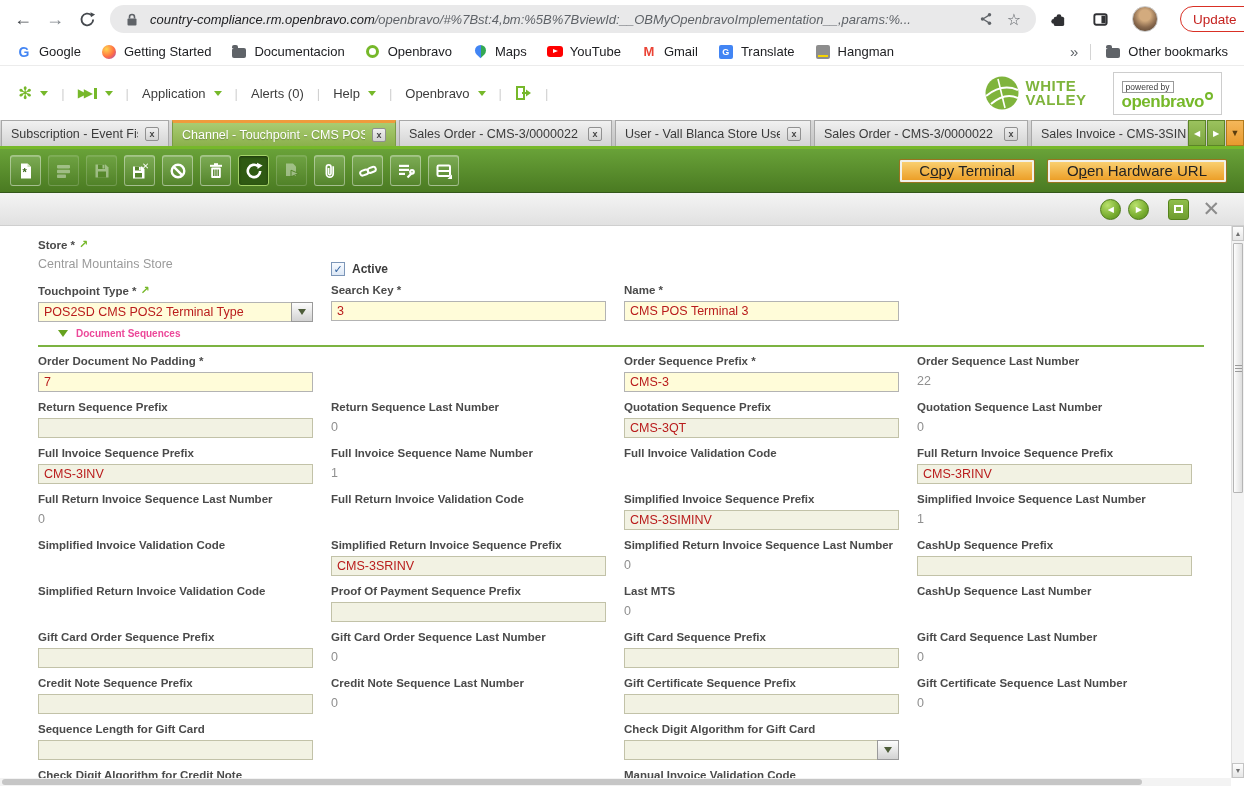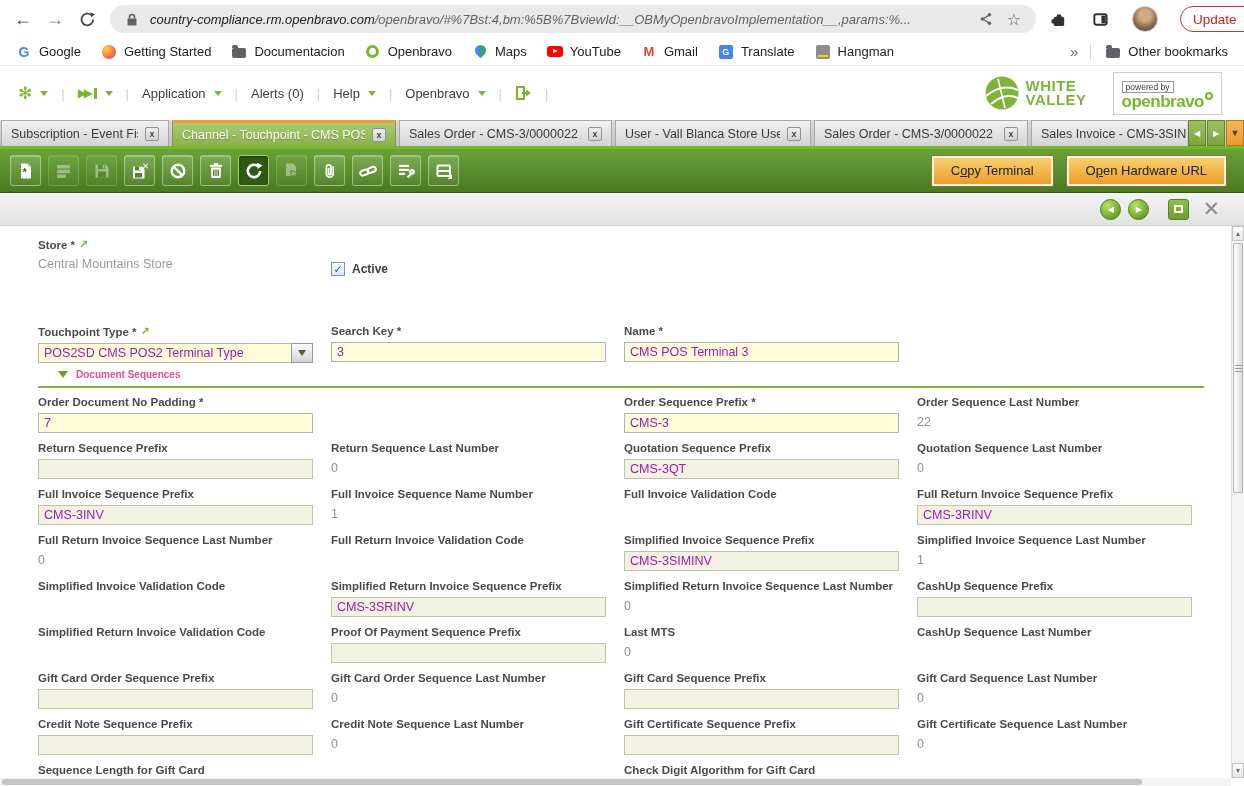--- a/index.html
+++ b/index.html
@@ -88,49 +88,49 @@
   
   #ob-toolbar{height:44px;background:linear-gradient(#69a238,#4a7a22);border-bottom:1px solid #33571a;
               display:flex;align-items:center;padding:0 10px;gap:7px;}
   .tb-btn{width:31px;height:31px;border-radius:3px;display:flex;align-items:center;justify-content:center;
           border:1px solid rgba(255,255,255,.4);
           background:linear-gradient(rgba(255,255,255,.16),rgba(255,255,255,.03));
           box-shadow:inset 0 1px rgba(255,255,255,.25);}
   .tb-btn.disabled{opacity:.42;}
   .tb-btn.active{background:#2f5a13;border-color:#a5d269;box-shadow:inset 0 1px 3px rgba(0,0,0,.4);}
   #toolbar-actions{margin-left:auto;display:flex;gap:14px;margin-right:8px;}
-  .ob-btn{height:30px;padding:0 17px;background:linear-gradient(#f9cf70,#ec9f28);
+  .ob-btn{height:22px;padding:0 17px;background:linear-gradient(#f9cf70,#ec9f28);
           border:2px solid #f2f1ea;box-shadow:0 0 0 1px #99741f;border-radius:1px;
-          font-size:13px;color:#222;font-family:inherit;}
+          font-size:15px;color:#222;font-family:inherit;}
   .ob-btn u{text-decoration:underline;}
 
   
   #nav-strip{height:33px;background:linear-gradient(#f4f4f4,#e1e1e1);border-bottom:1px solid #cfcfcf;
              display:flex;align-items:center;justify-content:flex-end;padding-right:22px;gap:7px;}
   .nav-circle{width:21px;height:21px;border-radius:50%;border:1px solid #4c7a18;color:#fff;font-size:8px;
               display:flex;align-items:center;justify-content:center;
               background:radial-gradient(circle at 35% 28%,#b9e16c,#76ab2e 62%,#578a1d);}
   #max-btn{width:21px;height:21px;border-radius:3px;border:1px solid #55831c;margin-left:12px;
            background:linear-gradient(#8fbe4b,#6e9c2f);display:flex;align-items:center;justify-content:center;}
   #max-btn .sq{width:9px;height:8px;border:2px solid #fff;}
   #close-btn{font-size:21px;font-weight:bold;color:#8c8c8c;line-height:20px;padding:0 2px;margin-left:4px;}
 
   
   #form-area{position:absolute;top:226px;left:0;right:0;bottom:0;background:#fff;
              padding:12px 40px 0 38px;overflow:hidden;}
   .grid{display:grid;grid-template-columns:repeat(4,293px);}
   .cell{padding-right:18px;overflow:hidden;}
   .top1 .cell{height:46px;}
-  .top2 .cell{height:40px;margin-top:41px;}
+  .top2 .cell{height:40px;}
   #seq-grid{row-gap:8px;margin-top:8px;}
   #seq-grid .cell{height:38px;}
   .f-label{font-size:11.5px;font-weight:bold;color:#4a4a4a;margin-bottom:5px;white-space:nowrap;
            display:flex;align-items:center;}
   .link-arrow{color:#76b82a;font-size:11px;font-weight:bold;margin-left:4px;}
-  .f-input{width:100%;height:20px;border:1px solid #c2c2a8;background:#f2f2e3;color:#a21caf;
+  .f-input{width:100%;height:20px;border:1px solid #c2c2a8;background:#f2f2e3;color:#b91c1c;
            font-family:inherit;font-size:12.5px;padding:1px 5px;}
   .f-input.req{background:#fffcd9;border-color:#b3b3b3;}
   .f-ro{font-size:12.5px;color:#8f8f8f;padding-top:2px;}
   .ro-val{font-size:12.5px;color:#9a9a9a;margin-top:6px;}
   .select-wrap{position:relative;width:100%;}
   .select-wrap .f-input{padding-right:28px;}
   .drop-btn{position:absolute;right:0;top:0;width:22px;height:20px;
             background:linear-gradient(#fdfdfd,#d2d2d2);border:1px solid #9a9a9a;
             display:flex;align-items:center;justify-content:center;}
   .drop-caret{width:0;height:0;border-left:4.5px solid transparent;border-right:4.5px solid transparent;

